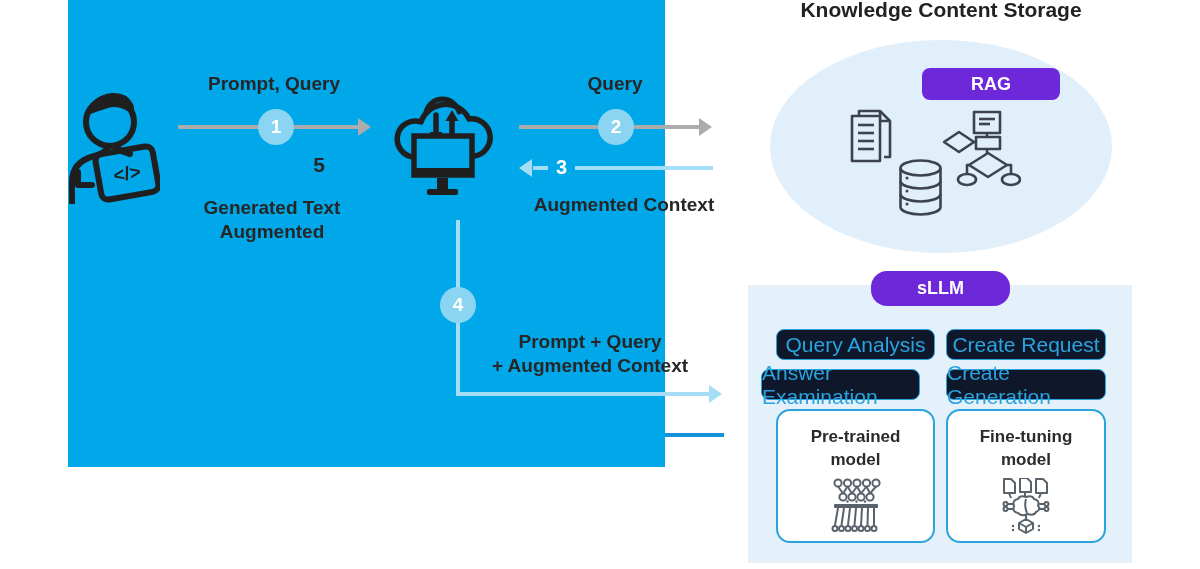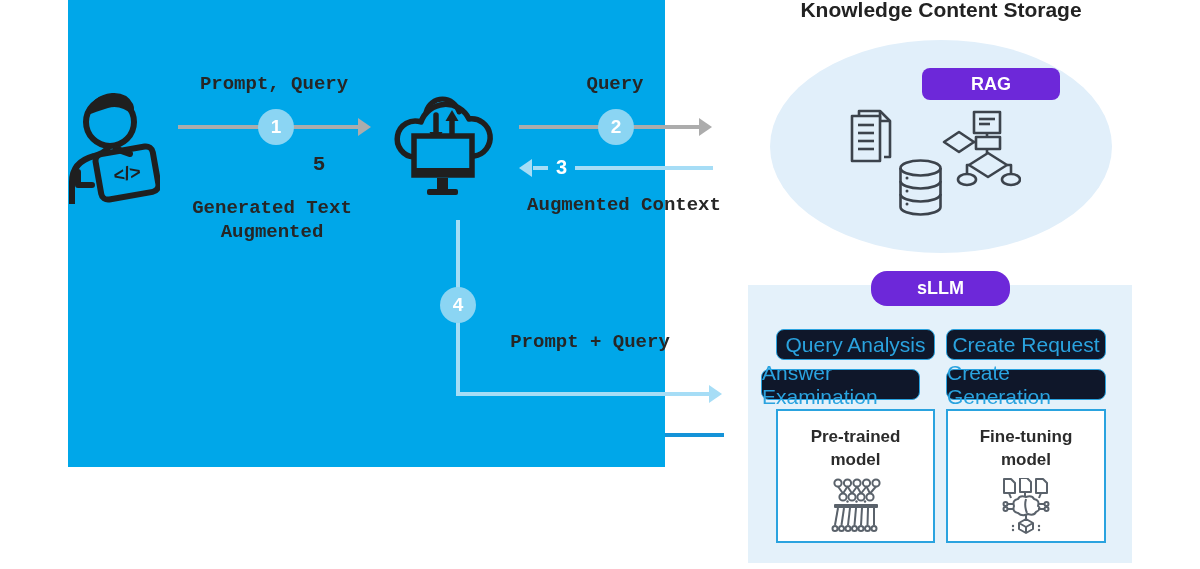--- a/index.html
+++ b/index.html
@@ -5,21 +5,21 @@
   * { margin:0; padding:0; box-sizing:border-box; }
   html,body { background:#ffffff; }
   .stage {
     position:relative; width:1200px; height:569px; overflow:hidden;
     font-family:"Liberation Sans", sans-serif; background:#ffffff;
   }
   
   .bluebox { position:absolute; left:68px; top:0; width:597px; height:467px; background:#00A7E9; }
 
   
-  .lbl { position:absolute; font-weight:bold; color:#262626; font-size:19px; line-height:24px; text-align:center;font-family:Liberation Mono, monospace; }
+  .lbl { position:absolute; font-weight:bold; color:#262626; font-size:19px; line-height:24px; text-align:center; }
   .lbl.big5 { font-size:21px; line-height:26px; }
 
   
   .hline { position:absolute; height:3.5px; }
   .vline { position:absolute; width:3.5px; }
   .gray  { background:#ACACAC; }
   .lblue { background:#A6DDF6; }
   .dblue { background:#1593D8; }
   .arr-r { position:absolute; width:0; height:0; border-top:9px solid transparent; border-bottom:9px solid transparent; }
   .arr-l { position:absolute; width:0; height:0; border-top:9px solid transparent; border-bottom:9px solid transparent; }
@@ -44,21 +44,21 @@
   .panel { position:absolute; left:748px; top:285px; width:384px; height:278px; background:#E4F1FA; }
 
   .btn-small { position:absolute; height:31px; background:#0f172a; border:1.5px solid #2AA3DF; border-radius:8px;
     color:#2AA3DF; font-size:21px; display:flex; align-items:center; justify-content:center; }
   .btn-qa { left:776px; top:329px; width:159px; }
   .btn-cr { left:946px; top:329px; width:160px; }
   .btn-ae { left:761px; top:369px; width:159px; }
   .btn-ag { left:946px; top:369px; width:160px; }
 
   .modelbox { position:absolute; top:409px; height:134px; background:#ffffff; border:2.5px solid #2AA3DF;
-    border-radius:0; text-align:center; padding-top:14px; }
+    border-radius:14px; text-align:center; padding-top:14px; }
   .modelbox.pre  { left:776px; width:159px; }
   .modelbox.fine { left:946px; width:160px; }
   .modelbox .mtitle { font-size:17px; font-weight:bold; color:#2B2B2B; line-height:23px; }
   .modelbox svg { margin-top:7px; }
 
   .icon-abs { position:absolute; }
 </style>
 </head>
 <body>
 
@@ -115,20 +115,21 @@
   <div class="arr-l lblue" style="left:519px; top:159px;"></div>
   <div class="numplain" style="left:548px; top:154px;">3</div>
   <div class="lbl" style="left:524px; top:193px; width:200px;">Augmented Context</div>
 
   <div class="vline lblue" style="left:456px; top:220px; height:174px;"></div>
   <div class="hline lblue" style="left:456px; top:392px; width:254px;"></div>
   <div class="arr-r lblue" style="left:709px; top:385px;"></div>
   <div class="numcircle" style="left:440px; top:287px;">4</div>
   <div class="lbl" style="left:480px; top:330px; width:220px;">
     <div>Prompt + Query</div>
+    <div>+ Augmented Context</div>
   </div>
 
   <div class="hline dblue" style="left:665px; top:433px; width:59px; height:4px;"></div>
 
   <div class="kcs-title">Knowledge Content Storage</div>
   <div class="ellipse"></div>
   <div class="badge rag">RAG</div>
 
   <svg class="icon-abs" style="left:847px; top:108px;" width="48" height="56" viewBox="0 0 48 56">
     <g fill="none" stroke="#3C434C" stroke-width="2.6" stroke-linejoin="round">

